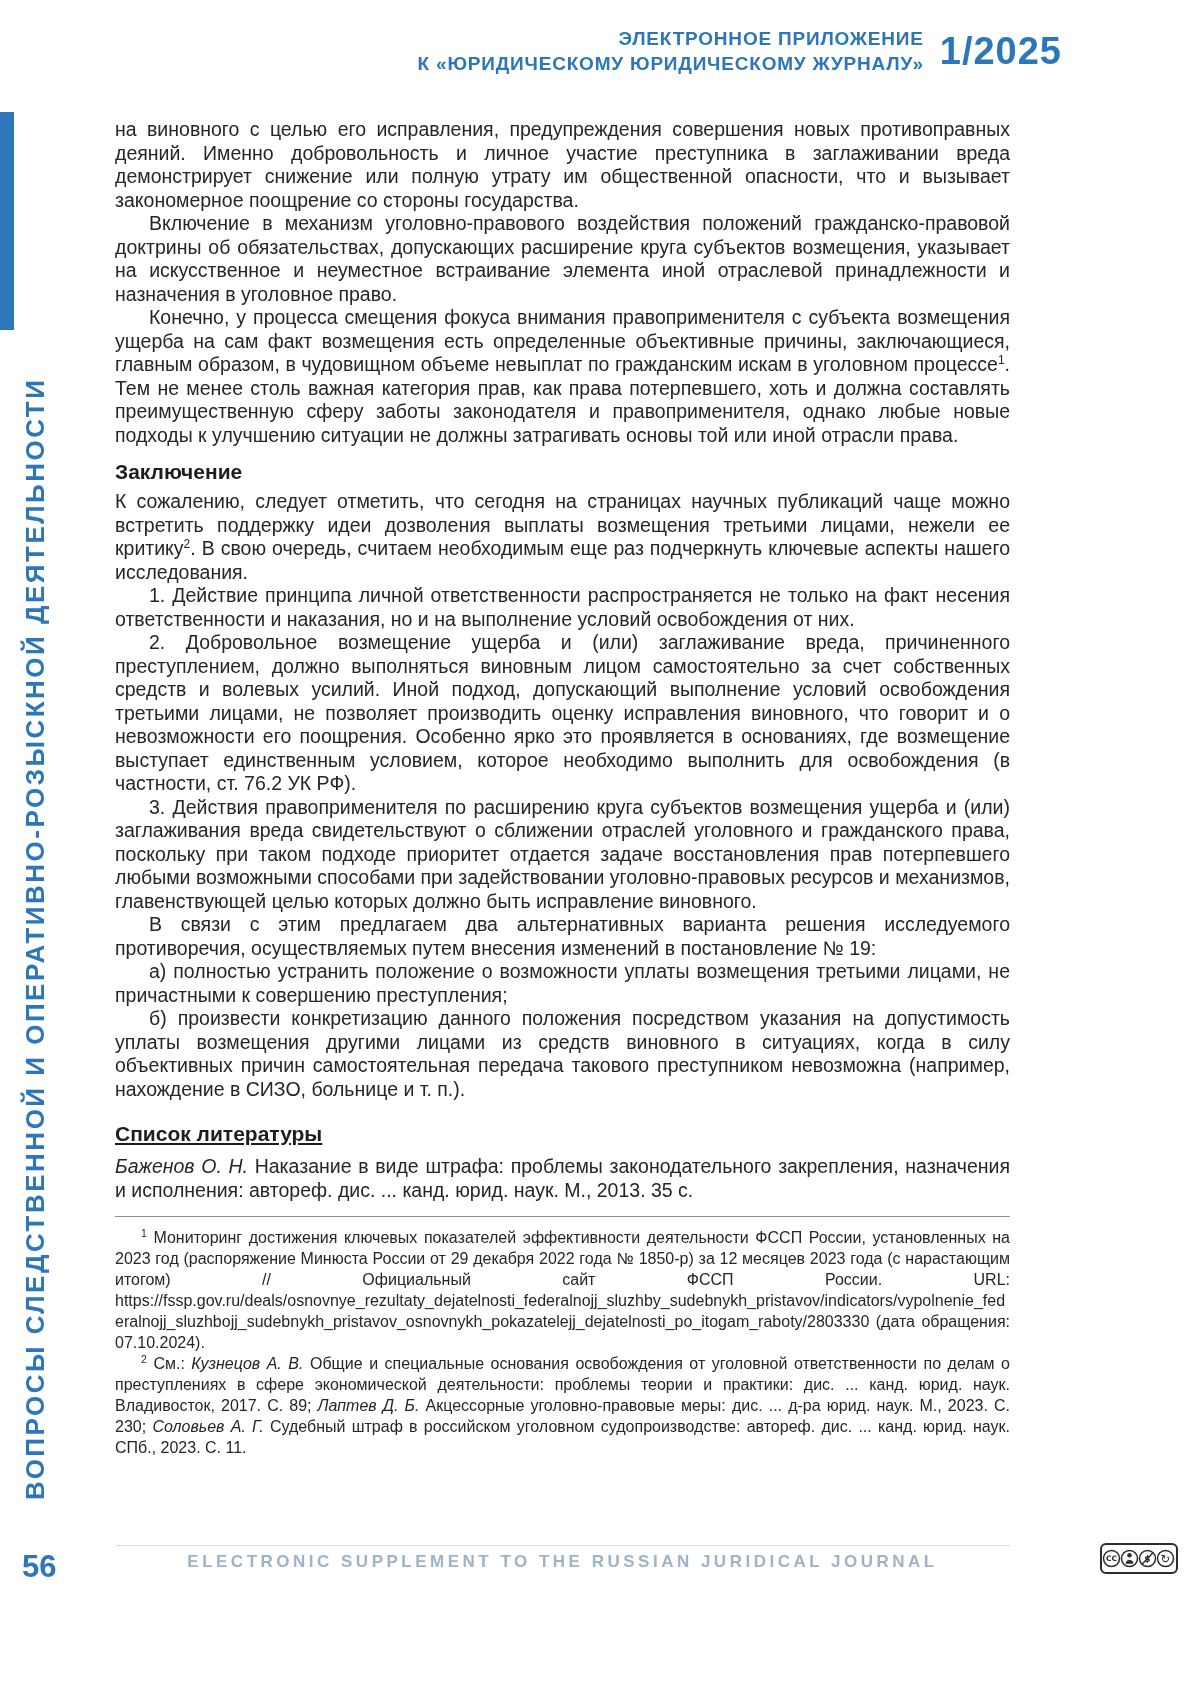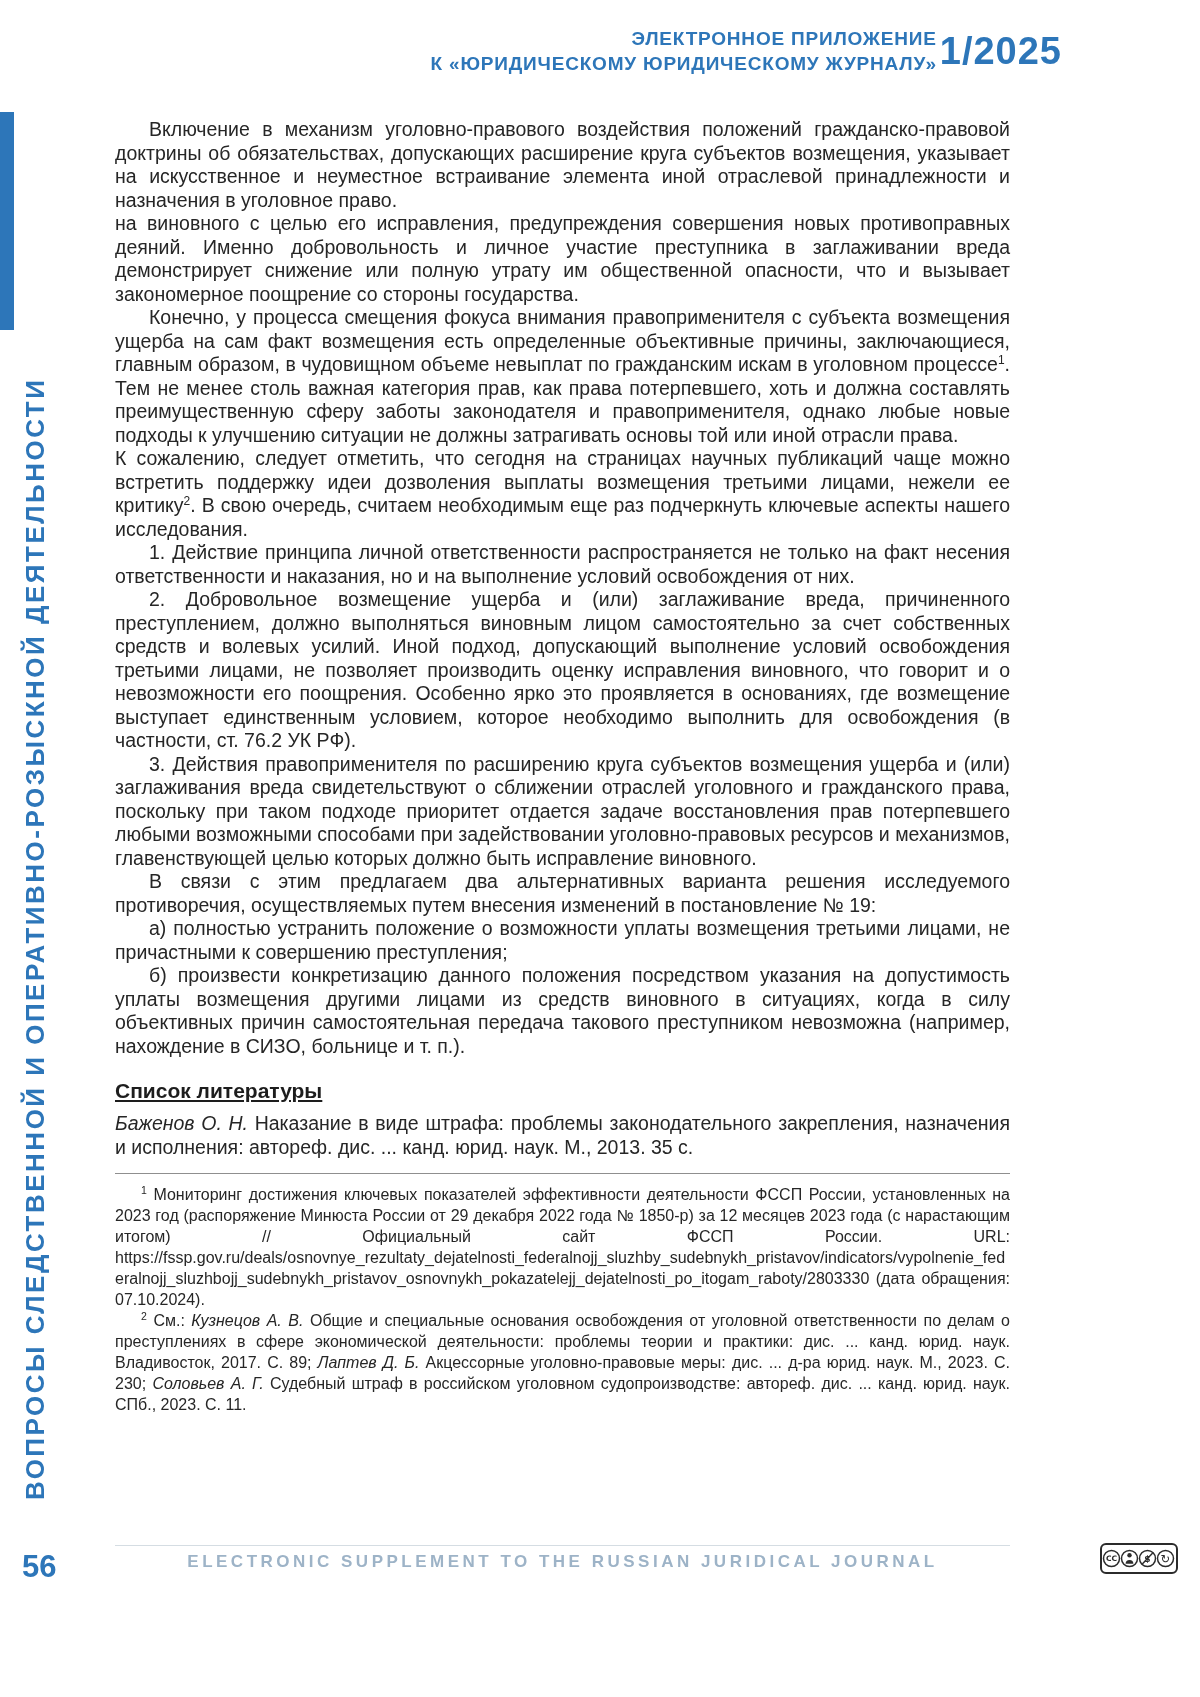--- a/index.html
+++ b/index.html
@@ -10,21 +10,21 @@
   *{box-sizing:border-box;}
   html,body{margin:0;padding:0;}
   body{
     width:1200px;height:1697px;position:relative;background:#ffffff;
     font-family:"Liberation Sans","DejaVu Sans",sans-serif;color:var(--ink);
     overflow:hidden;
   }
   
   .accent-bar{position:absolute;left:0;top:112px;width:14px;height:218px;background:var(--blue);}
   
-  .header{position:absolute;top:26px;right:138px;display:flex;align-items:center;gap:3px;}
+  .header{position:absolute;top:26px;right:138px;display:flex;align-items:center;gap:16px;}
   .header-title{text-align:right;color:var(--blue);font-weight:bold;font-size:19px;line-height:25px;letter-spacing:0.8px;}
   .issue{color:var(--blue);font-weight:bold;font-size:38px;letter-spacing:1px;text-align:center;}
   
   .vertical-title{
     position:absolute;left:12px;top:520px;height:980px;width:46px;
     writing-mode:vertical-rl;transform:rotate(180deg);
     color:var(--blue);font-weight:bold;font-size:26px;letter-spacing:2.5px;
     text-align:center;line-height:46px;white-space:nowrap;
   }
   
@@ -64,24 +64,25 @@
   <div class="header-title">
     <div>ЭЛЕКТРОННОЕ ПРИЛОЖЕНИЕ</div>
     <div>К «ЮРИДИЧЕСКОМУ ЮРИДИЧЕСКОМУ ЖУРНАЛУ»</div>
   </div>
   <div class="issue">1/2025</div>
 </header>
 
 <aside class="vertical-title">ВОПРОСЫ СЛЕДСТВЕННОЙ И ОПЕРАТИВНО-РОЗЫСКНОЙ ДЕЯТЕЛЬНОСТИ</aside>
 
 <main class="content">
+  <p class="para">на виновного с целью его исправления, предупреждения совершения новых противоправных деяний. Именно добровольность и личное участие преступника в заглаживании вреда демонстрирует снижение или полную утрату им общественной опасности, что и вызывает закономерное поощрение со стороны государства.</p>
   <p class="para indent">Включение в механизм уголовно-правового воздействия положений гражданско-правовой доктрины об обязательствах, допускающих расширение круга субъектов возмещения, указывает на искусственное и неуместное встраивание элемента иной отраслевой принадлежности и назначения в уголовное право.</p>
-  <p class="para">на виновного с целью его исправления, предупреждения совершения новых противоправных деяний. Именно добровольность и личное участие преступника в заглаживании вреда демонстрирует снижение или полную утрату им общественной опасности, что и вызывает закономерное поощрение со стороны государства.</p>
   <p class="para indent"><span>Конечно, у процесса смещения фокуса внимания правоприменителя с субъекта возмещения ущерба на сам факт возмещения есть определенные объективные причины, заключающиеся, главным образом, в чудовищном объеме невыплат по гражданским искам в уголовном процессе</span><sup class="fnref">1</sup><span>. Тем не менее столь важная категория прав, как права потерпевшего, хоть и должна составлять преимущественную сферу заботы законодателя и правоприменителя, однако любые новые подходы к улучшению ситуации не должны затрагивать основы той или иной отрасли права.</span></p>
 
+  <h2 class="heading">Заключение</h2>
 
   <p class="para"><span>К сожалению, следует отметить, что сегодня на страницах научных публикаций чаще можно встретить поддержку идеи дозволения выплаты возмещения третьими лицами, нежели ее критику</span><sup class="fnref">2</sup><span>. В свою очередь, считаем необходимым еще раз подчеркнуть ключевые аспекты нашего исследования.</span></p>
 
   <p class="para indent">1. Действие принципа личной ответственности распространяется не только на факт несения ответственности и наказания, но и на выполнение условий освобождения от них.</p>
   <p class="para indent">2. Добровольное возмещение ущерба и (или) заглаживание вреда, причиненного преступлением, должно выполняться виновным лицом самостоятельно за счет собственных средств и волевых усилий. Иной подход, допускающий выполнение условий освобождения третьими лицами, не позволяет производить оценку исправления виновного, что говорит и о невозможности его поощрения. Особенно ярко это проявляется в основаниях, где возмещение выступает единственным условием, которое необходимо выполнить для освобождения (в частности, ст. 76.2 УК РФ).</p>
   <p class="para indent">3. Действия правоприменителя по расширению круга субъектов возмещения ущерба и (или) заглаживания вреда свидетельствуют о сближении отраслей уголовного и гражданского права, поскольку при таком подходе приоритет отдается задаче восстановления прав потерпевшего любыми возможными способами при задействовании уголовно-правовых ресурсов и механизмов, главенствующей целью которых должно быть исправление виновного.</p>
   <p class="para indent">В связи с этим предлагаем два альтернативных варианта решения исследуемого противоречия, осуществляемых путем внесения изменений в постановление № 19:</p>
   <p class="para indent">а) полностью устранить положение о возможности уплаты возмещения третьими лицами, не причастными к совершению преступления;</p>
   <p class="para indent">б) произвести конкретизацию данного положения посредством указания на допустимость уплаты возмещения другими лицами из средств виновного в ситуациях, когда в силу объективных причин самостоятельная передача такового преступником невозможна (например, нахождение в СИЗО, больнице и т. п.).</p>
 

